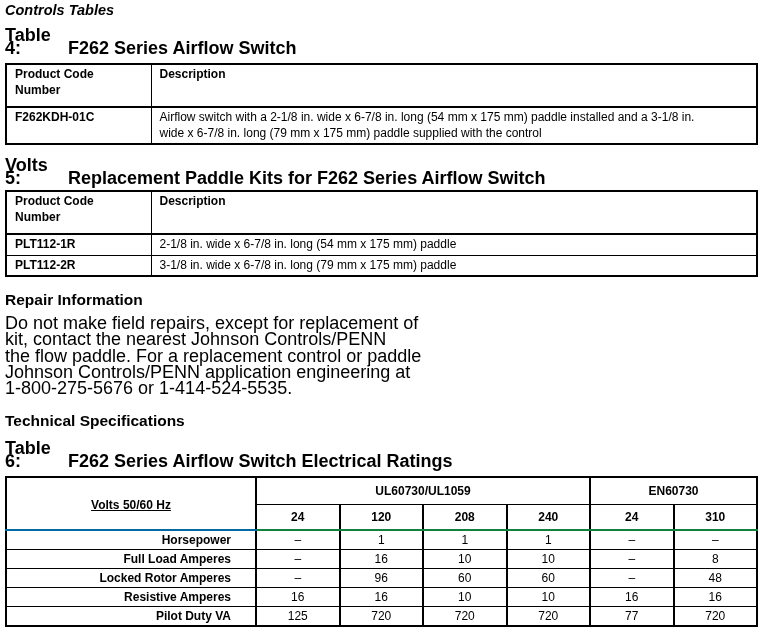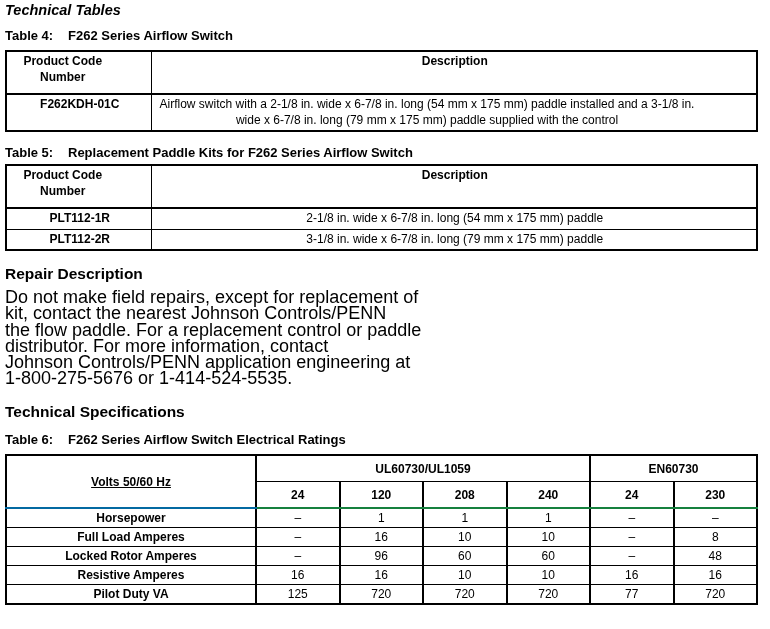--- a/index.html
+++ b/index.html
@@ -18,42 +18,42 @@
     font-weight: bold; font-style: italic;
   }
   .h-section {
     font-size: 15.5px; line-height: 16px;
     font-weight: bold;
   }
   .h-repair { margin-top: 15px; }
   .h-tech   { margin-top: 17px; }
 
   .tbl-caption {
-    font-size: 13px; line-height: 13px;
+    font-size: 18px; line-height: 13px;
     font-weight: bold;
   }
   .cap4 { margin-top: 11px; }
   .cap5 { margin-top: 14px; }
   .cap6 { margin-top: 13px; }
   .cap-label { display: inline-block; width: 63px; }
 
   table {
     border-collapse: collapse;
     table-layout: fixed;
     width: 753px;
     border: 2px solid #000;
   }
   th, td { overflow: hidden; }
 
   
   .desc-table { margin-top: 8px; }
   .desc-table th, .desc-table td {
     border: 1px solid #000;
     font-size: 12px; line-height: 15.5px;
-    text-align: center; vertical-align: top;
+    text-align: left; vertical-align: top;
     padding: 2px 6px 2px 8px;
   }
   .desc-table thead th {
     border-bottom: 2px solid #000;
     font-weight: bold;
     height: 43px;
   }
   .desc-table .col-code { width: 145px; }
   .desc-table thead th.code-hd { padding-right: 40px; }
   .t4 tbody td { height: 37px; }
@@ -80,34 +80,34 @@
   .spec-table .group-row th { height: 27px; text-align: center; font-weight: bold; vertical-align: middle; }
   .spec-table .volt-row th  { height: 26px; text-align: center; font-weight: bold; vertical-align: middle; border-bottom: 2px solid #15803d; }
   .spec-table .volts-cell {
     text-align: left; vertical-align: bottom;
     font-weight: bold;
     padding: 2px 8px 0 8px;
     border-bottom: 2px solid #0369a1;
     text-decoration: underline;
   }
   .spec-table tbody th {
-    text-align: center; font-weight: bold;
+    text-align: right; font-weight: bold;
     padding: 2px 24px; height: 19px; vertical-align: middle;
   }
   .spec-table tbody td {
     text-align: center; font-weight: normal;
     height: 19px; vertical-align: middle;
   }
 </style>
 </head>
 <body>
 
 <div class="page">
 
-  <div class="h-italic">Technical Tables</div>
+  <div class="h-italic">Controls Tables</div>
 
   <div class="tbl-caption cap4">
     <span class="cap-label">Table 4:</span><span>F262 Series Airflow Switch</span>
   </div>
 
   <table class="desc-table t4">
     <colgroup>
         <col class="col-code">
         <col>
       </colgroup>
@@ -121,21 +121,21 @@
       <tr>
         <td class="code">F262KDH-01C</td>
         <td>
           <span class="wrap-limit">Airflow switch with a 2-1/8 in. wide x 6-7/8 in. long (54 mm x 175 mm) paddle installed and a 3-1/8 in. wide x 6-7/8 in. long (79 mm x 175 mm) paddle supplied with the control</span>
         </td>
       </tr>
     </tbody>
   </table>
 
   <div class="tbl-caption cap5">
-    <span class="cap-label">Table 5:</span><span>Replacement Paddle Kits for F262 Series Airflow Switch</span>
+    <span class="cap-label">Volts 5:</span><span>Replacement Paddle Kits for F262 Series Airflow Switch</span>
   </div>
 
   <table class="desc-table t5">
     <colgroup>
         <col class="col-code">
         <col>
       </colgroup>
     <thead>
       <tr>
         <th class="code-hd">Product Code Number</th>
@@ -147,27 +147,26 @@
         <td class="code">PLT112-1R</td>
         <td>2-1/8 in. wide x 6-7/8 in. long (54 mm x 175 mm) paddle</td>
       </tr>
       <tr>
         <td class="code">PLT112-2R</td>
         <td>3-1/8 in. wide x 6-7/8 in. long (79 mm x 175 mm) paddle</td>
       </tr>
     </tbody>
   </table>
 
-  <div class="h-section h-repair">Repair Description</div>
+  <div class="h-section h-repair">Repair Information</div>
 
   <div class="para">
     <div>Do not make field repairs, except for replacement of</div>
     <div>kit, contact the nearest Johnson Controls/PENN</div>
     <div>the flow paddle. For a replacement control or paddle</div>
-    <div>distributor. For more information, contact</div>
     <div>Johnson Controls/PENN application engineering at</div>
     <div>1-800-275-5676 or 1-414-524-5535.</div>
   </div>
 
   <div class="h-section h-tech">Technical Specifications</div>
 
   <div class="tbl-caption cap6">
     <span class="cap-label">Table 6:</span><span>F262 Series Airflow Switch Electrical Ratings</span>
   </div>
 
@@ -186,21 +185,21 @@
         <th rowspan="2" class="volts-cell">Volts 50/60 Hz</th>
         <th colspan="4">UL60730/UL1059</th>
         <th colspan="2">EN60730</th>
       </tr>
       <tr class="volt-row">
         <th>24</th>
         <th>120</th>
         <th>208</th>
         <th>240</th>
         <th>24</th>
-        <th>230</th>
+        <th>310</th>
       </tr>
     </thead>
     <tbody>
       <tr>
         <th>Horsepower</th>
         <td>–</td>
         <td>1</td>
         <td>1</td>
         <td>1</td>
         <td>–</td>

